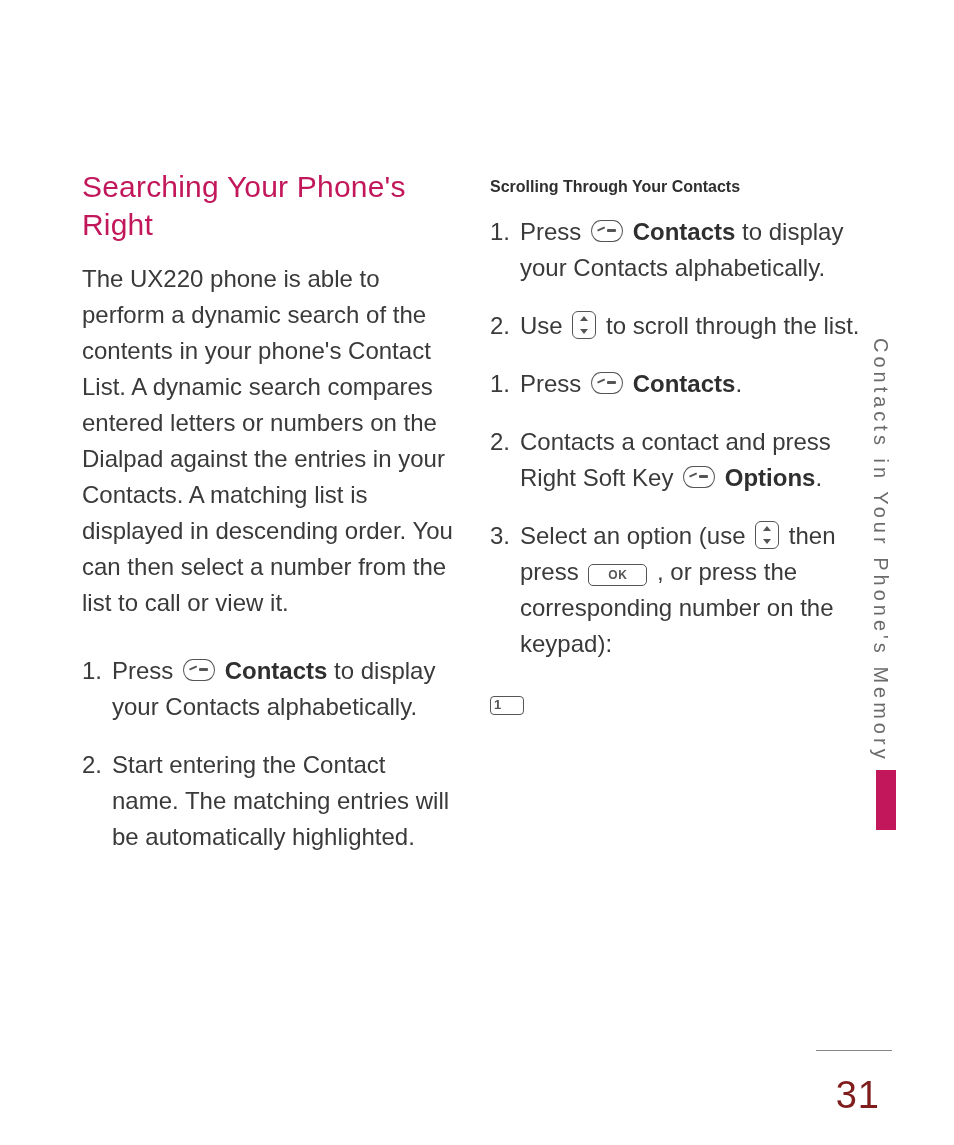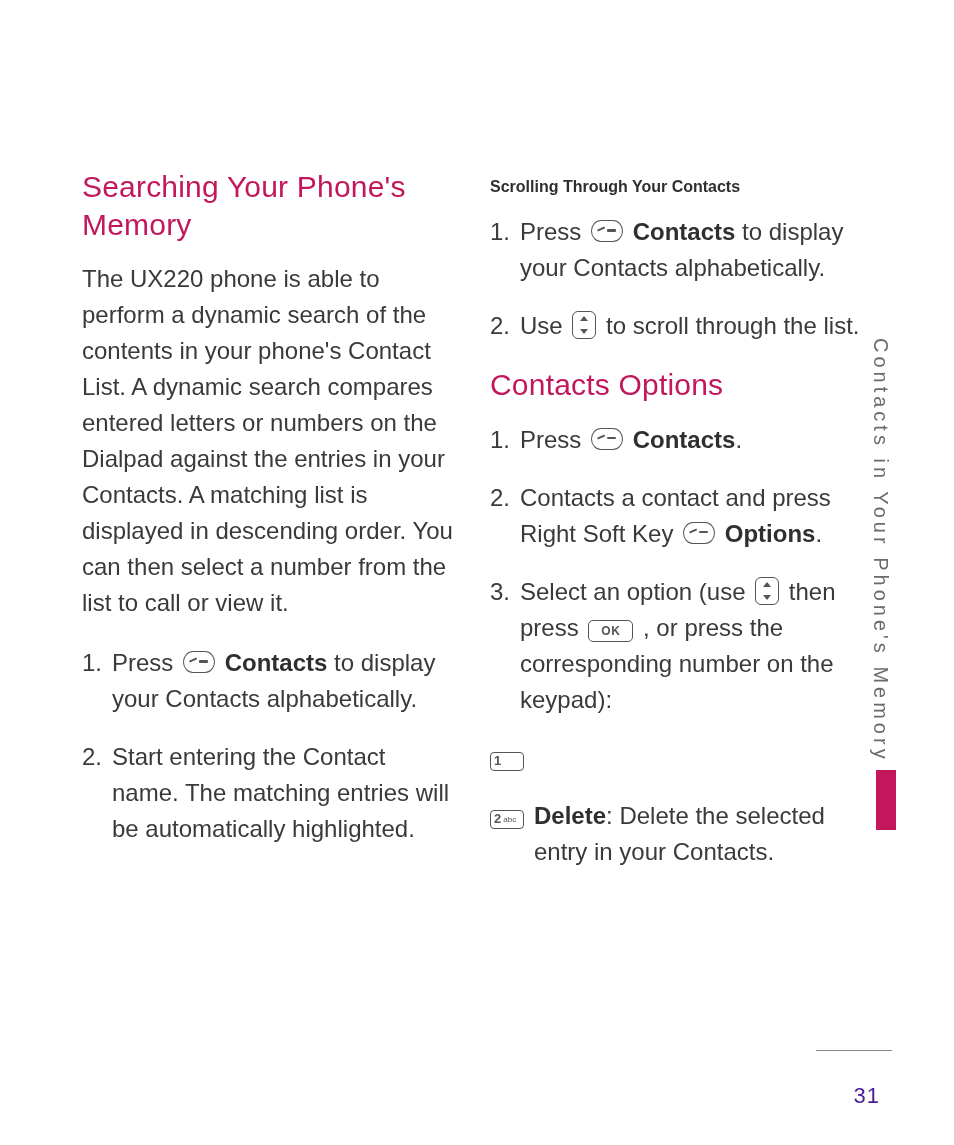--- a/index.html
+++ b/index.html
@@ -29,21 +29,21 @@
     color: #c2185b;
     font-size: 30px;
     line-height: 1.25;
     font-weight: 400;
     margin: 0 0 18px 0;
     letter-spacing: 0.2px;
   }
   .body {
     font-size: 24px;
     line-height: 1.5;
-    margin: 0 0 24px 0;
+    margin: 0 0 32px 0;
     font-weight: 400;
   }
   .sub-bold {
     font-size: 16px;
     font-weight: 600;
     margin: 10px 0 18px 0;
     color: #2f2f2f;
   }
   ol.steps {
     list-style: none;
@@ -108,21 +108,21 @@
     content:"";
     position:absolute; left:50%; bottom:4px; transform:translateX(-50%);
     border-left:4px solid transparent; border-right:4px solid transparent;
     border-top:5px solid #555;
   }
   
   .okkey {
     display:inline-block;
     border:1.5px solid #555; border-radius:5px;
     font-size:12px; font-weight:600; color:#555;
-    padding:1px 12px;
+    padding:1px 19px;
     margin:0 3px; vertical-align:1px;
     background:#fff;
     letter-spacing:0.5px;
   }
   
   .dialkey {
     display:inline-block;
     border:1.5px solid #555; border-radius:4px;
     font-size:13px; font-weight:600; color:#555;
     padding:1px 3px;
@@ -155,42 +155,42 @@
     position:absolute;
     right:58px;
     top:770px;
     width:20px;
     height:60px;
     background:#c2185b;
   }
   .page-num {
     position:absolute;
     right:74px;
-    bottom:36px;
-    font-size:22px;
-    color:#4c1d95;
+    bottom:28px;
+    font-size:38px;
+    color:#7f1d1d;
     letter-spacing:1px;
   }
   .page-rule {
     position:absolute;
     right:62px;
     bottom:94px;
     width:76px;
     border-top:1px solid #888;
   }
 </style>
 </head>
 <body>
 
 <div class="page">
 
   <div class="cols">
 
     <div class="col">
-      <h2 class="h-red">Searching Your Phone's Memory</h2>
+      <h2 class="h-red">Searching Your Phone's Right</h2>
       <p class="body">The UX220 phone is able to perform a dynamic search of the contents in your phone's Contact List. A dynamic search compares entered letters or numbers on the Dialpad against the entries in your Contacts. A matching list is displayed in descending order. You can then select a number from the list to call or view it.</p>
 
 
       <ol class="steps">
         <li>
           <span>Press </span>
           <span class="softkey"></span>
           <span class="bold">Contacts</span>
           <span> to display your Contacts alphabetically.</span>
         </li>
@@ -208,21 +208,20 @@
           <span class="bold">Contacts</span>
           <span>  to display your Contacts alphabetically.</span>
         </li>
         <li>
           <span>Use </span>
           <span class="nav"></span>
           <span> to scroll through the list.</span>
         </li>
       </ol>
 
-      <h2 class="h-red">Contacts Options</h2>
 
       <ol class="steps">
         <li>
           <span>Press </span>
           <span class="softkey"></span>
           <span class="bold">Contacts</span><span>.</span>
         </li>
         <li>
           <span>Contacts a contact and press Right Soft Key </span>
           <span class="softkey"></span>
@@ -236,28 +235,20 @@
           <span> , or press the corresponding number on the keypad):</span>
         </li>
       </ol>
 
       <div class="opt-list">
         <div class="opt-item">
           <div class="keycol">
             <span class="dialkey"><span>1</span><span class="sub"></span></span>
           </div>
         </div>
-        <div class="opt-item">
-          <div class="keycol">
-            <span class="dialkey"><span>2</span><span class="sub">abc</span></span>
-          </div>
-          <div class="txtcol">
-            <span class="bold">Delete</span><span>: Delete the selected entry in your Contacts.</span>
-          </div>
-        </div>
       </div>
 
     </div>
   </div>
 
   <div class="side-tab">Contacts in Your Phone's Memory</div>
   <div class="side-bar"></div>
 
   <div class="page-rule"></div>
   <div class="page-num">31</div>

